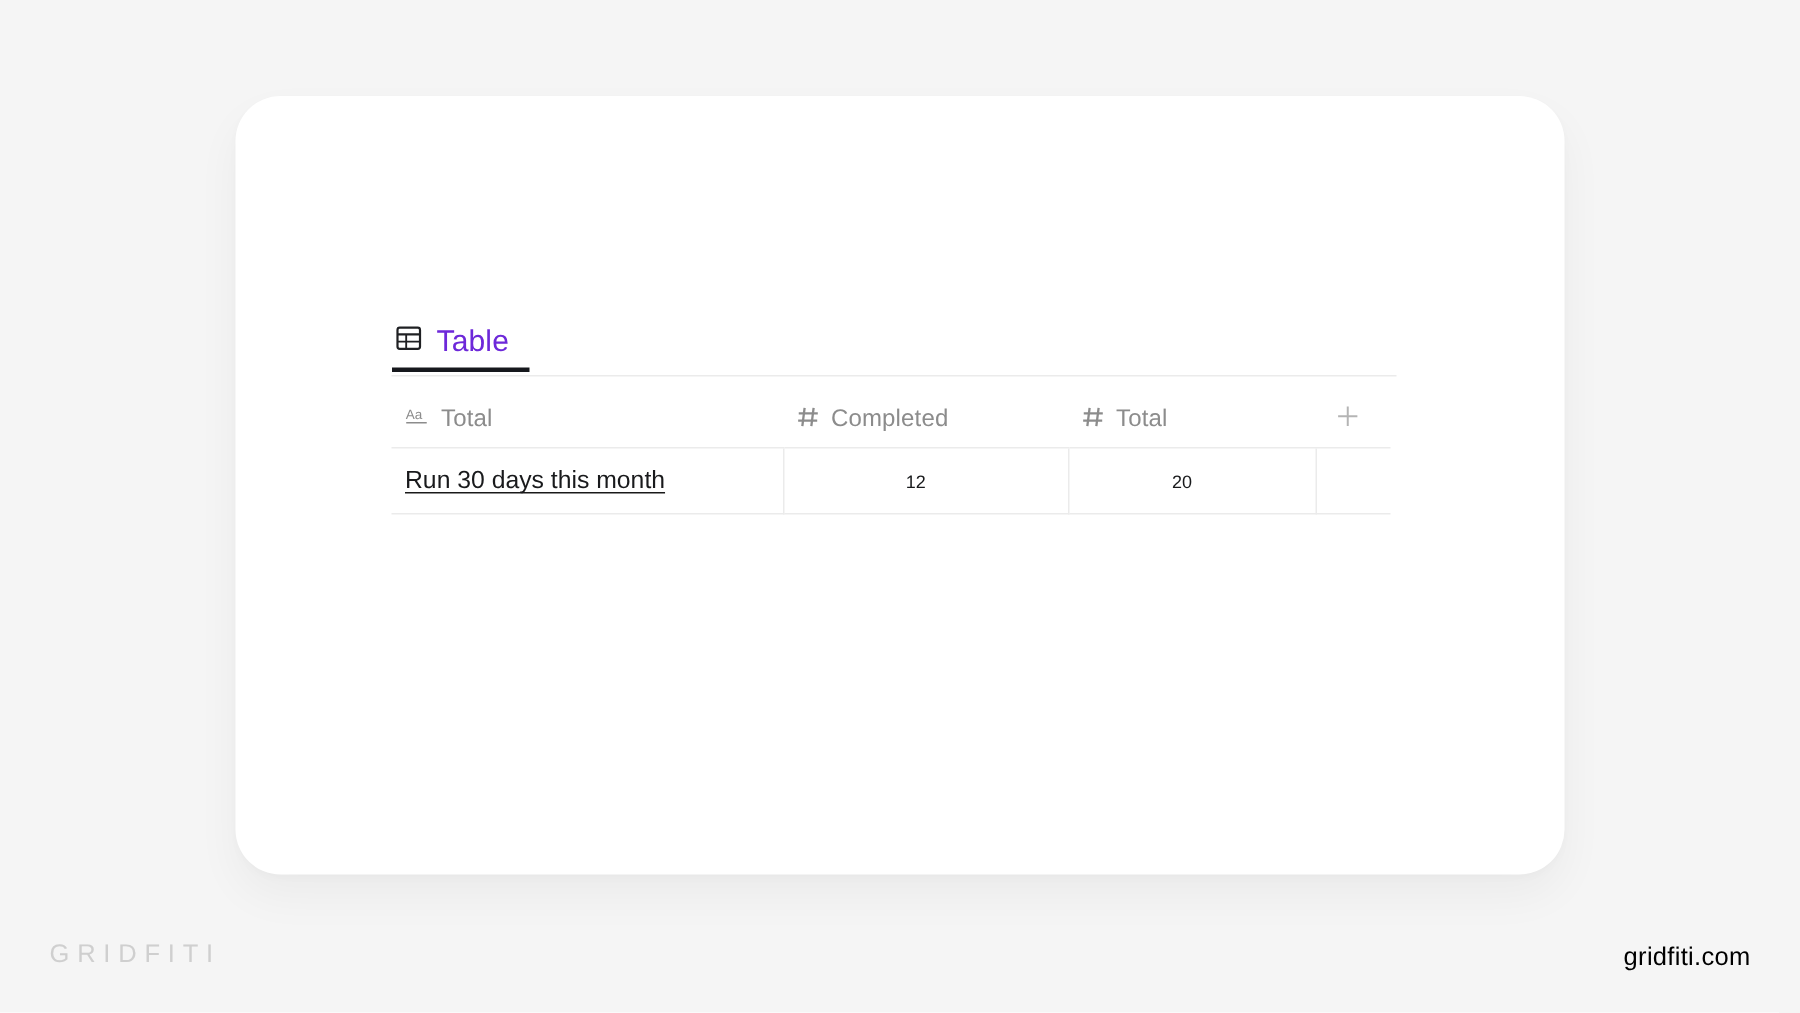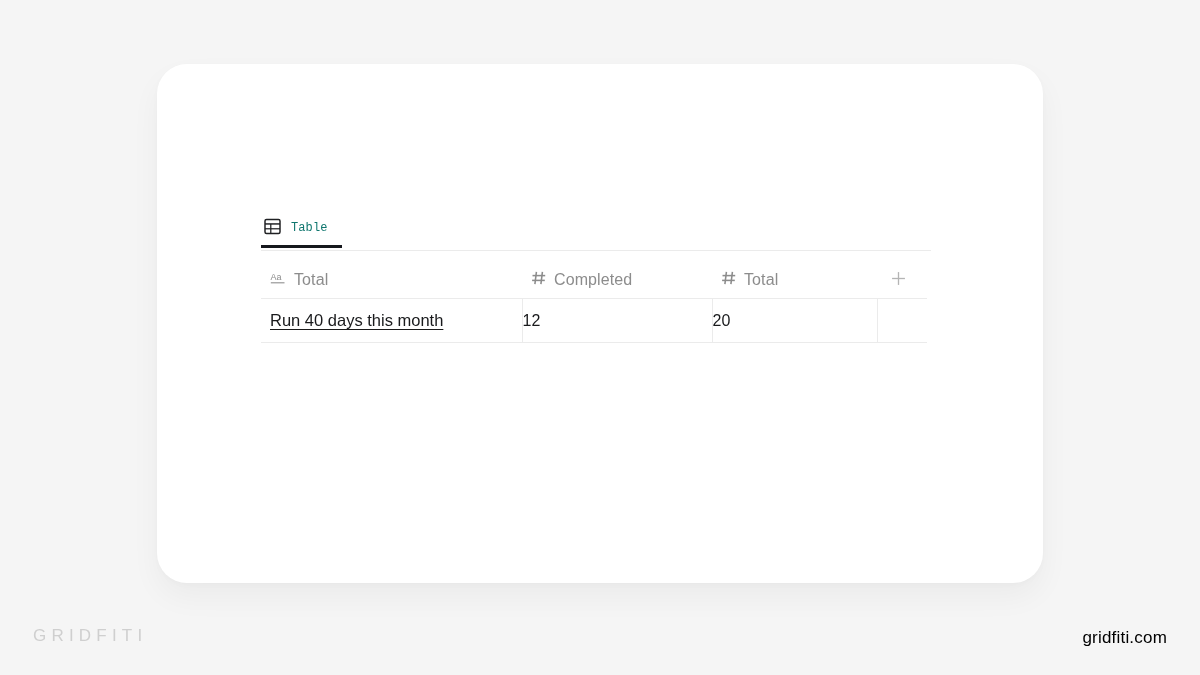--- a/index.html
+++ b/index.html
@@ -47,24 +47,23 @@
     gap: 9px;
     height: 40px;
     padding: 0 14px 0 2px;
     box-sizing: border-box;
     cursor: pointer;
   }
   .tab.active {
     box-shadow: inset 0 -3px 0 0 #16181d;
   }
   .tab-label {
-    font-size: 12px;
-    color: #0f766e;
+    font-size: 20px;
+    color: #6d28d9;
     letter-spacing: 0.1px;
-    font-family: Liberation Mono, monospace;
   }
   .ic-table { display:block; }
 
   
   .db-title {
     margin: 22px 0 0 0;
     font-size: 28px;
     line-height: 34px;
     font-weight: bold;
     color: #2c2c2c;
@@ -120,22 +119,22 @@
     color: #191a1c;
     text-decoration: underline;
     text-underline-offset: 3px;
     text-decoration-thickness: 1px;
     text-decoration-color: #1a1a1a;
     cursor: pointer;
     display: inline-block;
   }
   .cell-num {
     padding-right: 13px;
-    text-align: left;
-    font-size: 16px;
+    text-align: center;
+    font-size: 12px;
     color: #191a1c;
   }
 
   
   .newrow {
     display: flex;
     align-items: center;
     gap: 9px;
     height: 40px;
     width: 666px;
@@ -246,21 +245,21 @@
                 </svg>
               </span>
             </div>
           </th>
         </tr>
       </thead>
 
       <tbody>
         <tr>
           <td class="first">
-            <span class="cell-title">Run 40 days this month</span>
+            <span class="cell-title">Run 30 days this month</span>
           </td>
           <td>
             <div class="cell-num">12</div>
           </td>
           <td>
             <div class="cell-num">20</div>
           </td>
           <td class="last"></td>
         </tr>
       </tbody>

